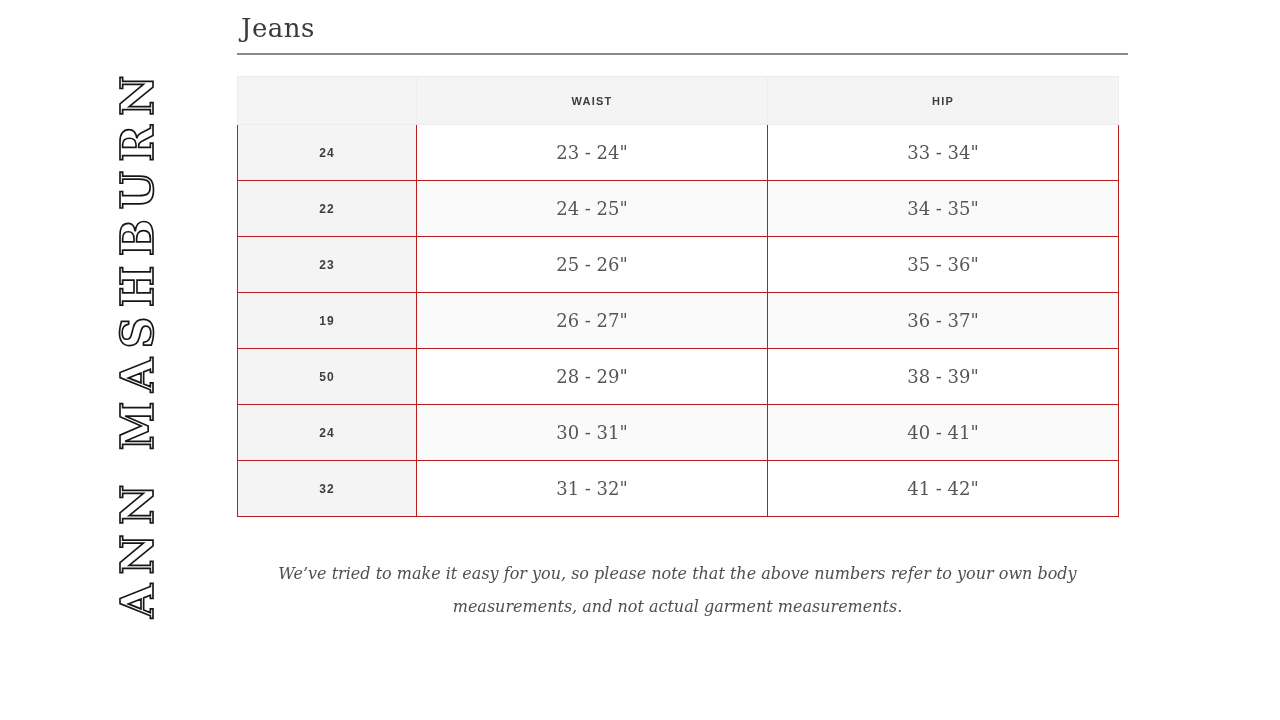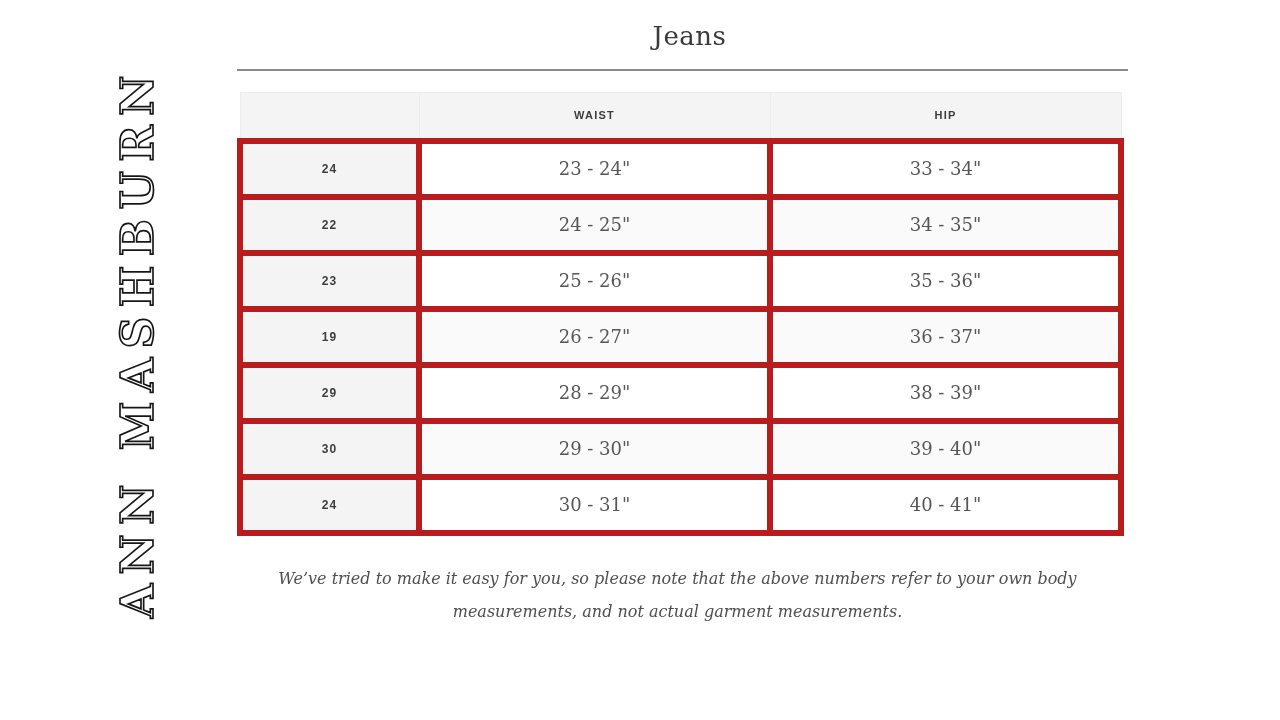--- a/index.html
+++ b/index.html
@@ -34,23 +34,23 @@
     }
   }
 
   
   .content {
     position: absolute;
     left: 237px; top: 0;
     width: 891px;
   }
   .page-title {
-    margin: 12px;
+    margin: 4px;
     width: 881px;
-    text-align: center;
+    text-align: left;
     font-family: "DejaVu Serif", serif;
     font-size: 26px;
     font-weight: 400;
     letter-spacing: 0.5px;
     color: #3a3a3a;
     padding-top: 9px;
     height: 45px;
   }
   .title-rule {
     width: 891px;
@@ -79,35 +79,35 @@
     text-align: center;
     border: 1px solid #ececec;
   }
   .size-chart td {
     height: 56px;
     text-align: center;
     vertical-align: middle;
     font-family: "DejaVu Serif", serif;
     font-size: 18px;
     color: #565656;
-    border: 6px solid #b91c1c;
+    border: 1px solid #b91c1c;
     background: #ffffff;
   }
   .size-chart td.size-cell {
     background: #f4f4f4;
     font-family: "Liberation Sans", sans-serif;
     font-size: 12px;
     font-weight: 700;
     letter-spacing: 1px;
     color: #3d3d3d;
   }
   .size-chart tbody tr:nth-child(even) td.measure { background: #fafafa; }
 
   .footnote {
-    margin: 26px 0 0 0;
+    margin: 40px 0 0 0;
     width: 881px;
     text-align: center;
     font-family: "DejaVu Serif", serif;
     font-style: italic;
     font-size: 16px;
     line-height: 33px;
     color: #4f4f4f;
   }
 </style>
 </head>
@@ -149,31 +149,31 @@
         <td class="size-cell">23</td>
         <td class="measure">25 - 26"</td>
         <td class="measure">35 - 36"</td>
       </tr>
       <tr>
         <td class="size-cell">19</td>
         <td class="measure">26 - 27"</td>
         <td class="measure">36 - 37"</td>
       </tr>
       <tr>
-        <td class="size-cell">29</td>
+        <td class="size-cell">50</td>
         <td class="measure">28 - 29"</td>
         <td class="measure">38 - 39"</td>
-      </tr>
-      <tr>
-        <td class="size-cell">30</td>
-        <td class="measure">29 - 30"</td>
-        <td class="measure">39 - 40"</td>
       </tr>
       <tr>
         <td class="size-cell">24</td>
         <td class="measure">30 - 31"</td>
         <td class="measure">40 - 41"</td>
+      </tr>
+      <tr>
+        <td class="size-cell">32</td>
+        <td class="measure">31 - 32"</td>
+        <td class="measure">41 - 42"</td>
       </tr>
     </tbody>
   </table>
 
   <p class="footnote">We’ve tried to make it easy for you, so please note that the above numbers refer to your own body measurements, and not actual garment measurements.</p>
 </div>
 
 </body></html>

